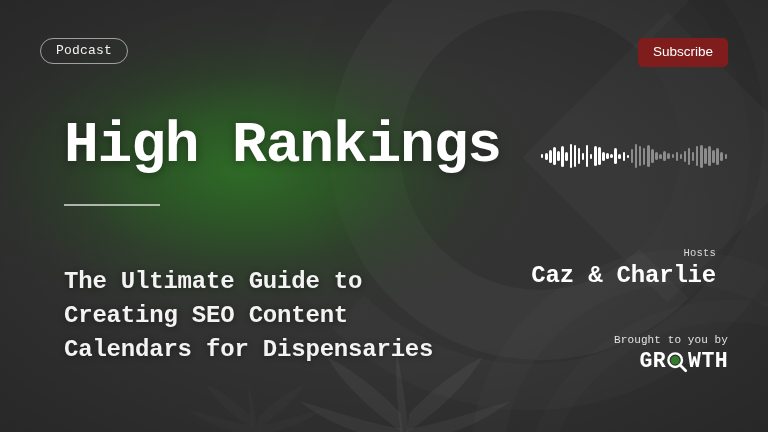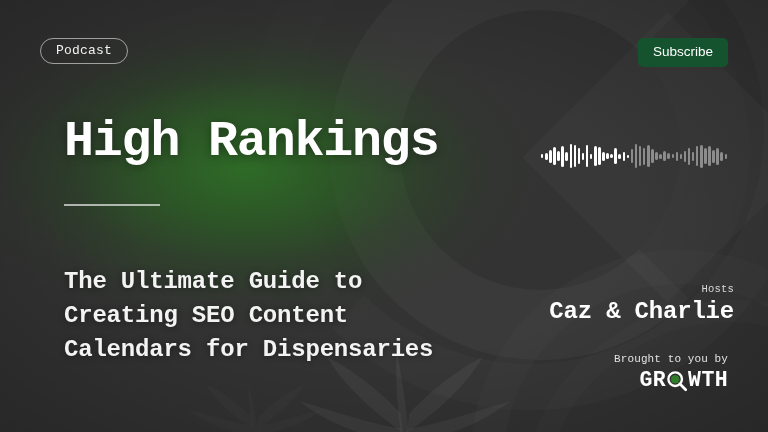--- a/index.html
+++ b/index.html
@@ -98,35 +98,35 @@
     border:1px solid rgba(255,255,255,0.55);
     border-radius:14px;
     color:#f2f2f2;
     font-size:13px;
     letter-spacing:0.2px;
     line-height:1;
   }
 
   #subscribe-button {
     right:40px; top:38px;
-    background:#14532d;
+    background:#7f1d1d;
     color:#ffffff;
     border:none;
     border-radius:5px;
     padding:7px 15px 8px;
     font-size:13.5px;
     font-family:"Liberation Sans", sans-serif;
     line-height:1;
     cursor:pointer;
   }
 
   #episode-title {
     left:64px; top:116px;
     color:#ffffff;
-    font-size:50px;
+    font-size:58px;
     font-weight:bold;
     letter-spacing:-1.2px;
     line-height:1.05;
     text-shadow:0 2px 10px rgba(0,0,0,0.35);
   }
 
   #title-divider {
     left:64px; top:204px;
     width:96px; height:2px;
     background:rgba(255,255,255,0.62);
@@ -152,44 +152,42 @@
     gap:1.6px;
   }
   #waveform .bar {
     width:3.1px;
     border-radius:1.6px;
     background:#ffffff;
   }
 
   
   #hosts-block {
-    right:34px; top:248px;
+    right:52px; top:248px;
     text-align:right;
-    margin-top:36px;
   }
   #hosts-label {
     color:#d8d8d8;
     font-size:10.5px;
     line-height:1.1;
     letter-spacing:0.2px;
   }
   #hosts-names {
     color:#ffffff;
     font-size:24px;
     font-weight:bold;
     line-height:1.25;
     letter-spacing:-0.2px;
     margin-top:1px;
   }
 
   
   #brand-block {
     right:40px; top:334px;
     text-align:right;
-    margin-top:19px;
   }
   #brand-kicker {
     color:#e2e2e2;
     font-size:11px;
     line-height:1.2;
     letter-spacing:0.1px;
   }
   #brand-logo {
     margin-top:4px;
     display:flex;

